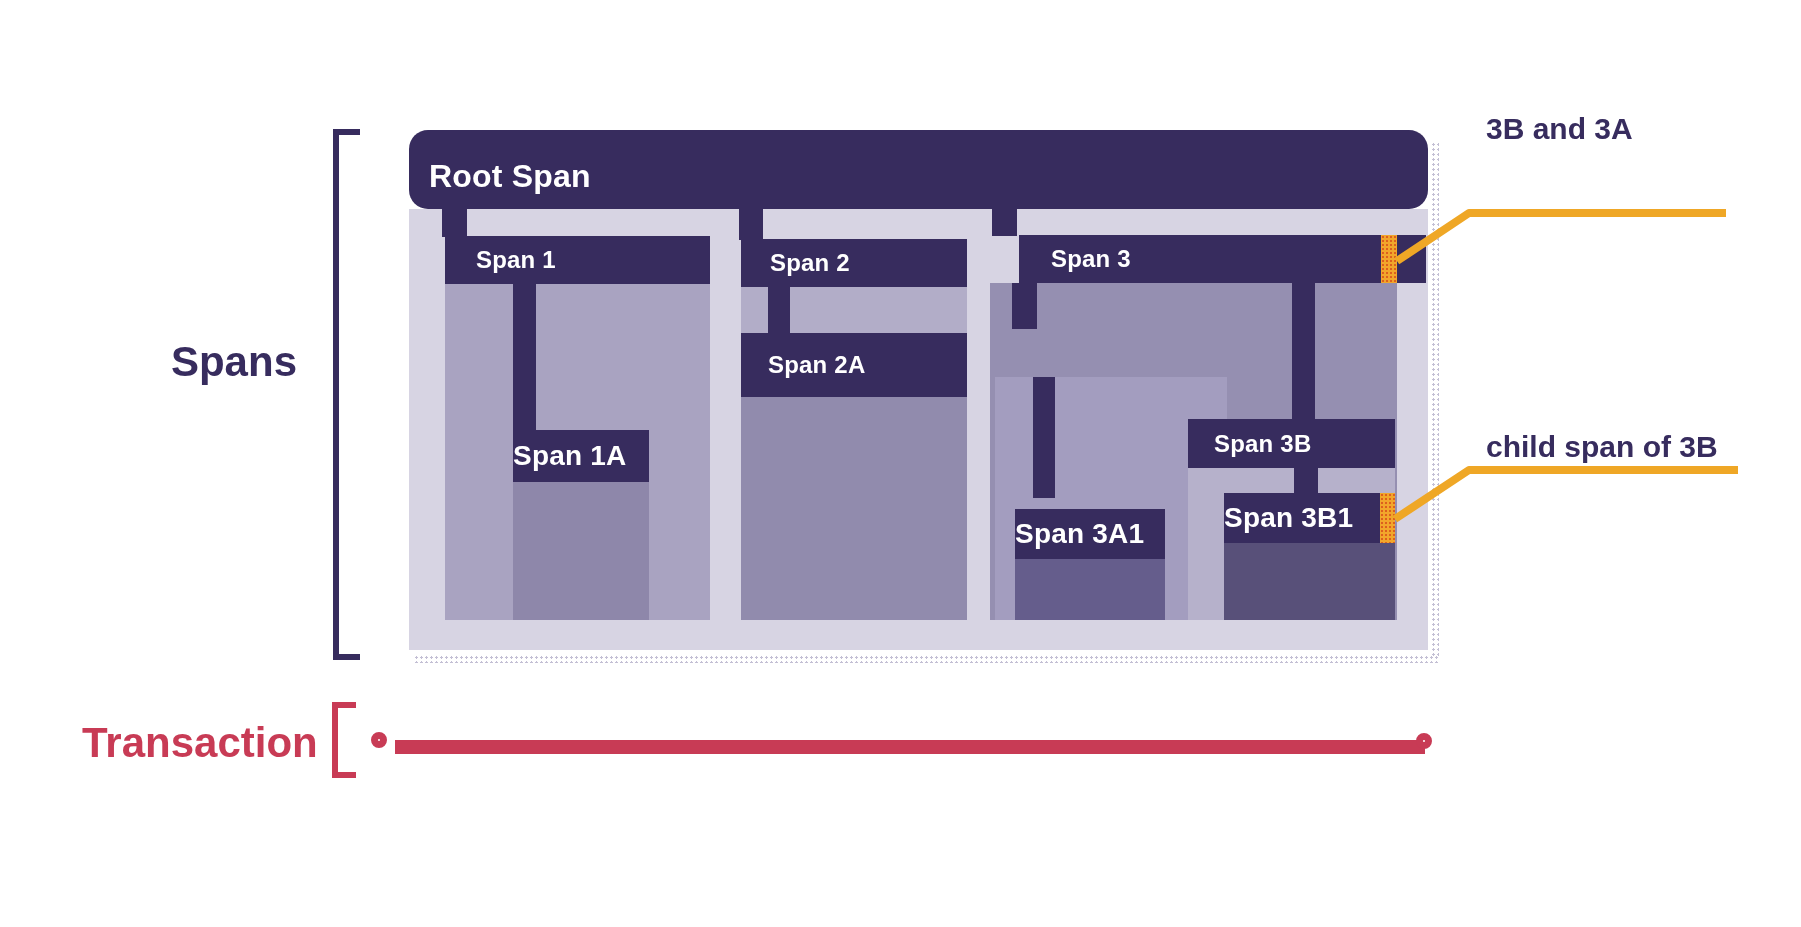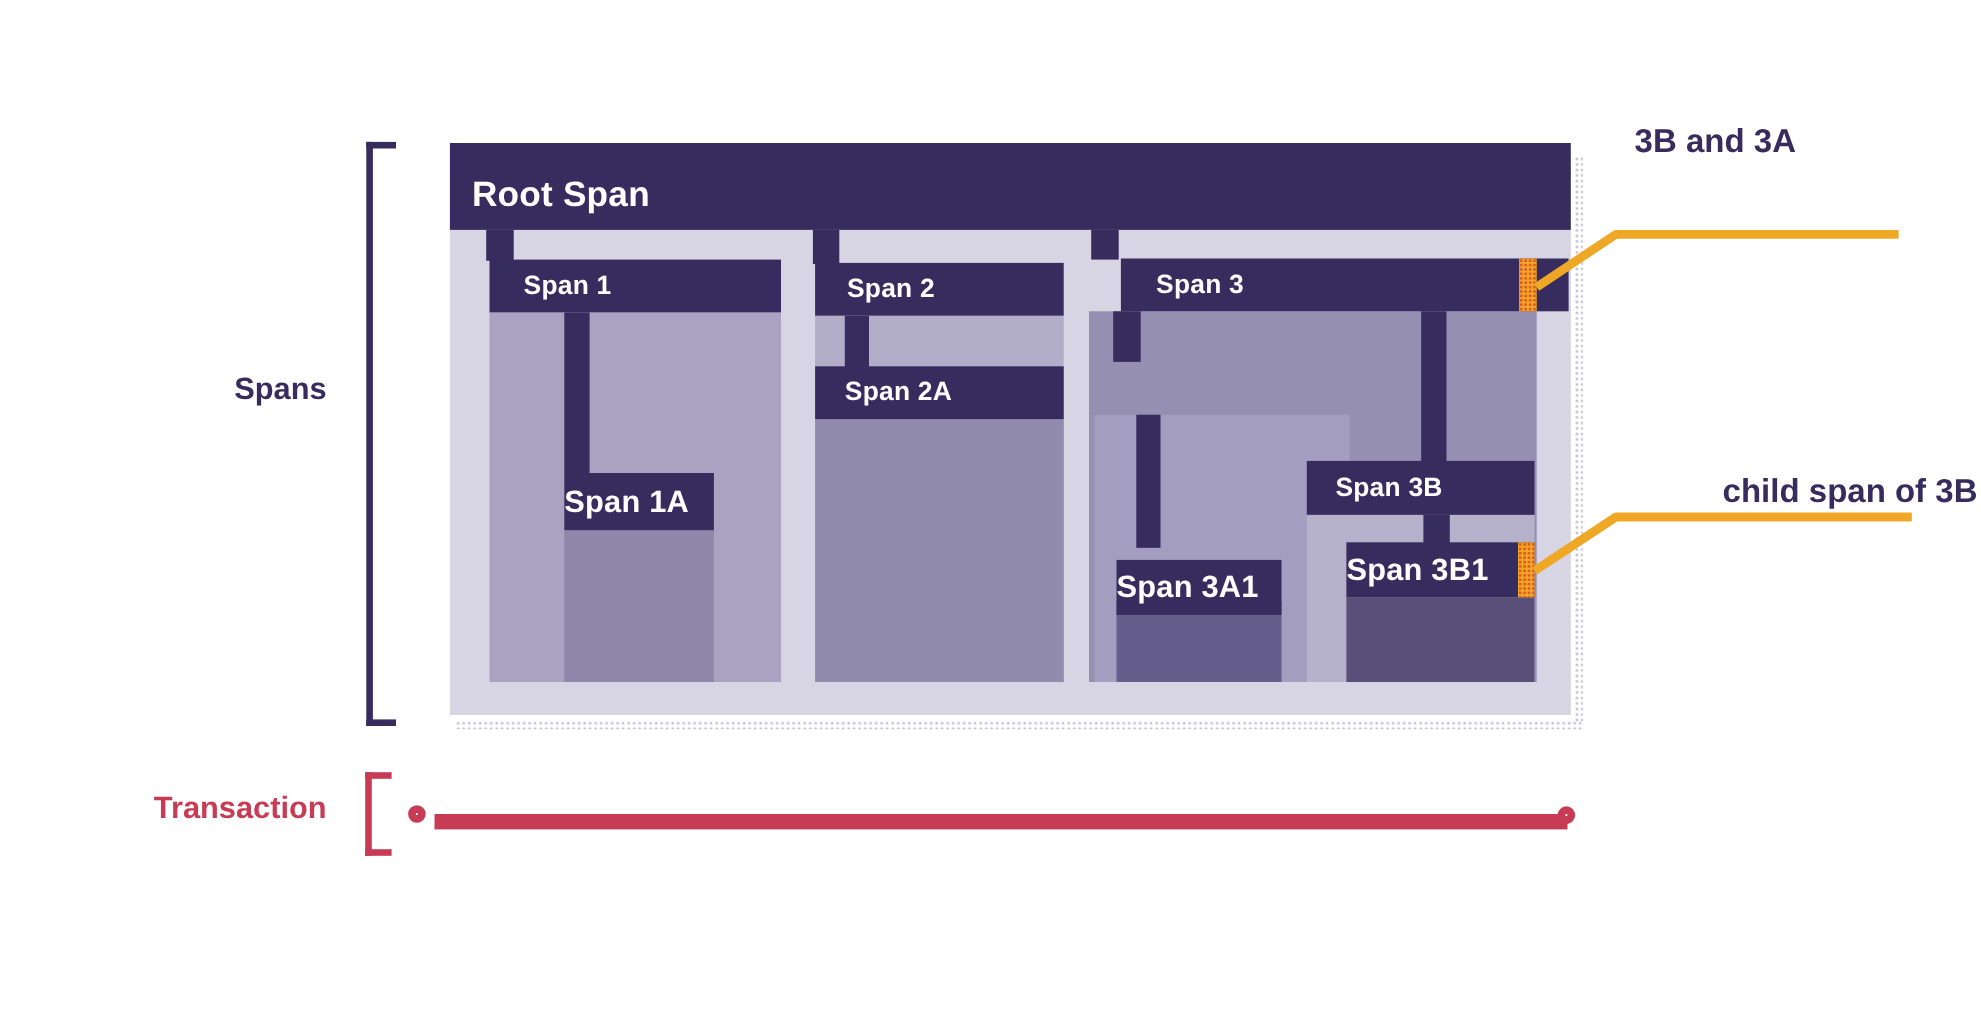--- a/index.html
+++ b/index.html
@@ -31,21 +31,21 @@
     white-space: nowrap;
   }
   .bar.center { justify-content: flex-start; font-size: 28px; }
   .connector { background: var(--bar); }
   .bracket-part { background: var(--bar); }
   .bracket-part.red { background: var(--red); }
 
   
   .side-label {
     font-weight: bold;
-    font-size: 28px;
+    font-size: 42px;
     color: var(--text_dark);
     text-align: right;
     white-space: nowrap;
   }
   .side-label.red { color: var(--red); }
 
   
   .container-bg { background: var(--container); }
   .body-rect { }
   .tex {
@@ -93,21 +93,21 @@
 
   <div class="abs bracket-part" style="left:333px; top:129px; width:6px; height:531px;"></div>
   <div class="abs bracket-part" style="left:333px; top:129px; width:27px; height:6px;"></div>
   <div class="abs bracket-part" style="left:333px; top:654px; width:27px; height:6px;"></div>
   <div class="abs side-label" style="left:77px; top:338px; width:220px;">Spans</div>
 
   <div class="abs container-bg" style="left:409px; top:209px; width:1019px; height:441px;"></div>
   <div class="abs dots" style="left:1431px; top:142px; width:8px; height:516px;"></div>
   <div class="abs dots" style="left:414px; top:655px; width:1024px; height:8px;"></div>
 
-  <div class="abs bar" style="left:409px; top:130px; width:1019px; height:79px; padding-left:20px; padding-top:14px; font-size:32px;">
+  <div class="abs bar" style="left:409px; top:130px; width:1019px; height:79px; padding-left:20px; padding-top:14px; font-size:32px;border-radius:19px;">
     <span>Root Span</span>
   </div>
 
   <div class="abs body-rect" style="left:445px; top:284px; width:265px; height:336px; background:var(--span1_body);"></div>
   <div class="abs connector" style="left:442px; top:209px; width:25px; height:28px;"></div>
   <div class="abs bar" style="left:445px; top:236px; width:265px; height:48px; padding-left:31px;">
     <span>Span 1</span>
   </div>
   <div class="abs connector" style="left:513px; top:284px; width:23px; height:146px;"></div>
   <div class="abs body-rect tex" style="left:513px; top:482px; width:136px; height:138px; background:var(--span1a_body);"></div>
@@ -115,21 +115,21 @@
     <span>Span 1A</span>
   </div>
 
   <div class="abs body-rect" style="left:741px; top:287px; width:226px; height:333px; background:var(--span2_body);"></div>
   <div class="abs connector" style="left:739px; top:209px; width:24px; height:31px;"></div>
   <div class="abs bar" style="left:741px; top:239px; width:226px; height:48px; padding-left:29px;">
     <span>Span 2</span>
   </div>
   <div class="abs connector" style="left:768px; top:287px; width:22px; height:47px;"></div>
   <div class="abs body-rect tex" style="left:741px; top:381px; width:226px; height:239px; background:var(--span2a_body);"></div>
-  <div class="abs bar" style="left:741px; top:333px; width:226px; height:48px; padding-left:27px;">
+  <div class="abs bar" style="left:741px; top:333px; width:226px; height:64px; padding-left:27px;">
     <span>Span 2A</span>
   </div>
 
   <div class="abs body-rect" style="left:990px; top:283px; width:407px; height:337px; background:var(--span3_body);"></div>
   <div class="abs connector" style="left:992px; top:209px; width:25px; height:27px;"></div>
   <div class="abs connector" style="left:1012px; top:283px; width:25px; height:46px;"></div>
   <div class="abs connector" style="left:1292px; top:283px; width:23px; height:137px;"></div>
 
   <div class="abs body-rect" style="left:995px; top:377px; width:232px; height:243px; background:var(--span3a_body);"></div>
   <div class="abs connector" style="left:1033px; top:377px; width:22px; height:121px;"></div>
@@ -156,21 +156,21 @@
   <div class="abs marker" style="left:1380px; top:493px; width:15px; height:50px;"></div>
 
   <svg class="overlay" width="1801" height="927" viewBox="0 0 1801 927">
     <polyline points="1397,261 1469,213 1726,213" fill="none" stroke-width="8" stroke-linejoin="round" stroke="#efa726"></polyline>
     <polyline points="1395,519 1469,470 1738,470" fill="none" stroke-width="8" stroke-linejoin="round" stroke="#efa726"></polyline>
   </svg>
 
   <div class="abs annotation" style="left:1486px; top:108px;">
     <div>3B and 3A</div>
   </div>
-  <div class="abs annotation" style="left:1566px; top:426px;">child span of 3B</div>
+  <div class="abs annotation" style="left:1486px; top:426px;">child span of 3B</div>
 
   <div class="abs side-label red" style="left:82px; top:719px; width:215px;">Transaction</div>
   <div class="abs bracket-part red" style="left:332px; top:702px; width:6px; height:76px;"></div>
   <div class="abs bracket-part red" style="left:332px; top:702px; width:24px; height:6px;"></div>
   <div class="abs bracket-part red" style="left:332px; top:772px; width:24px; height:6px;"></div>
 
   <div class="abs timeline-line" style="left:395px; top:740px; width:1030px; height:14px;"></div>
   <div class="abs timeline-circle" style="left:371px; top:732px;"></div>
   <div class="abs timeline-circle" style="left:1416px; top:733px;"></div>
 

